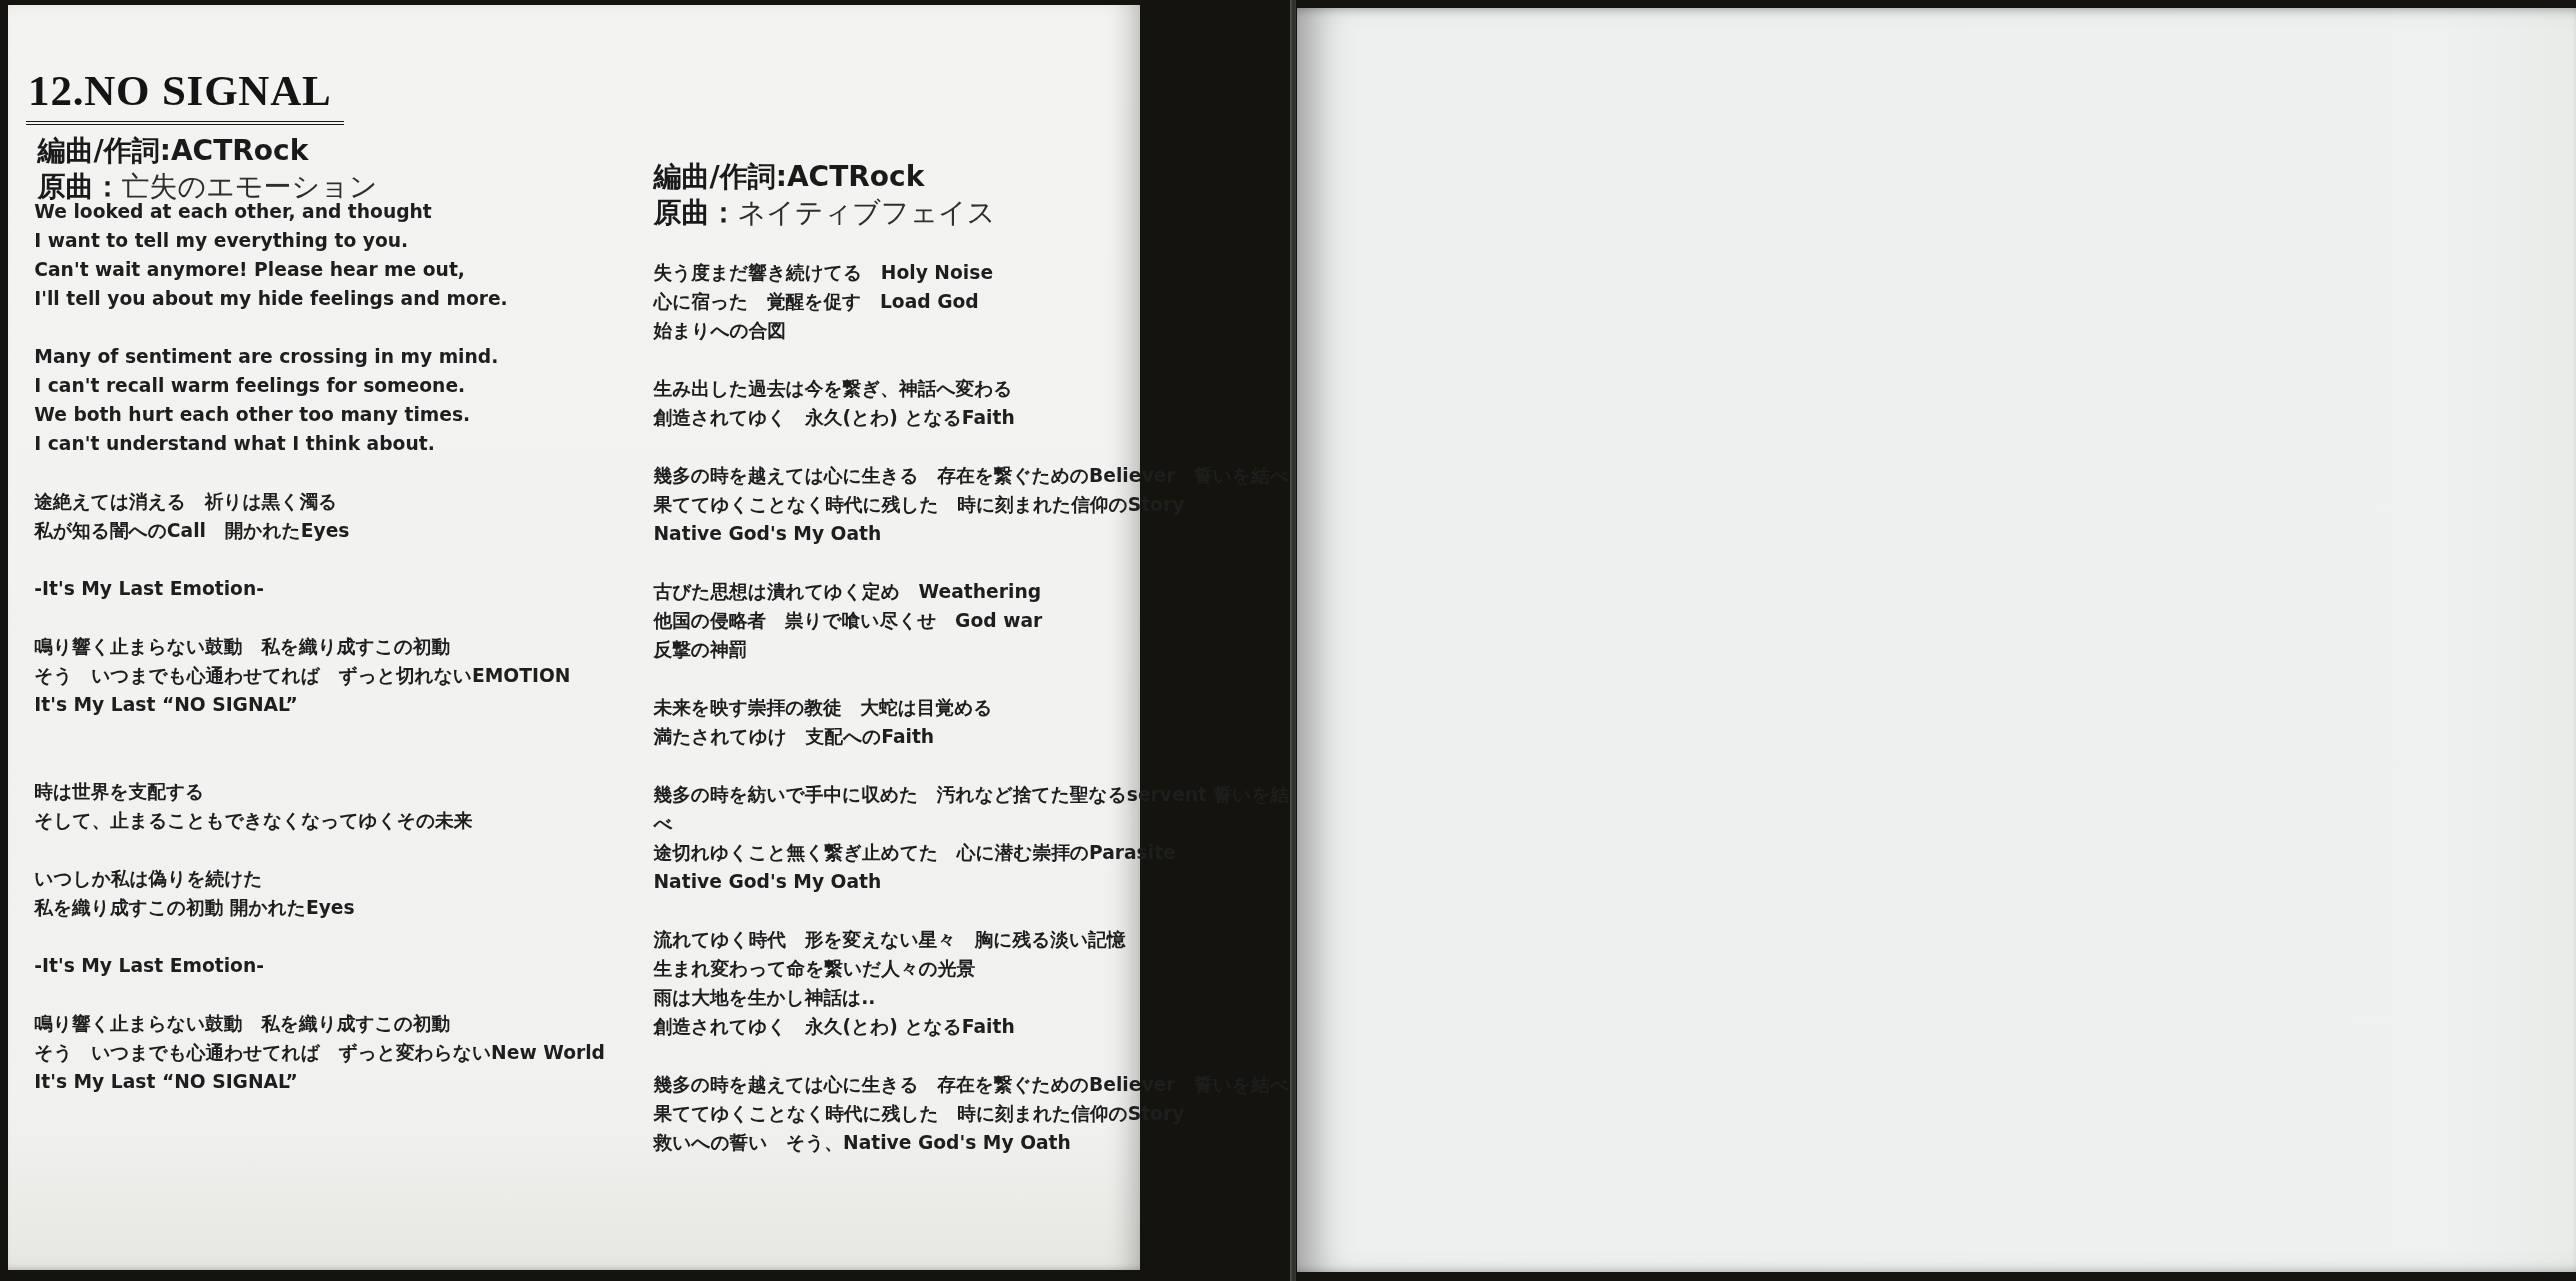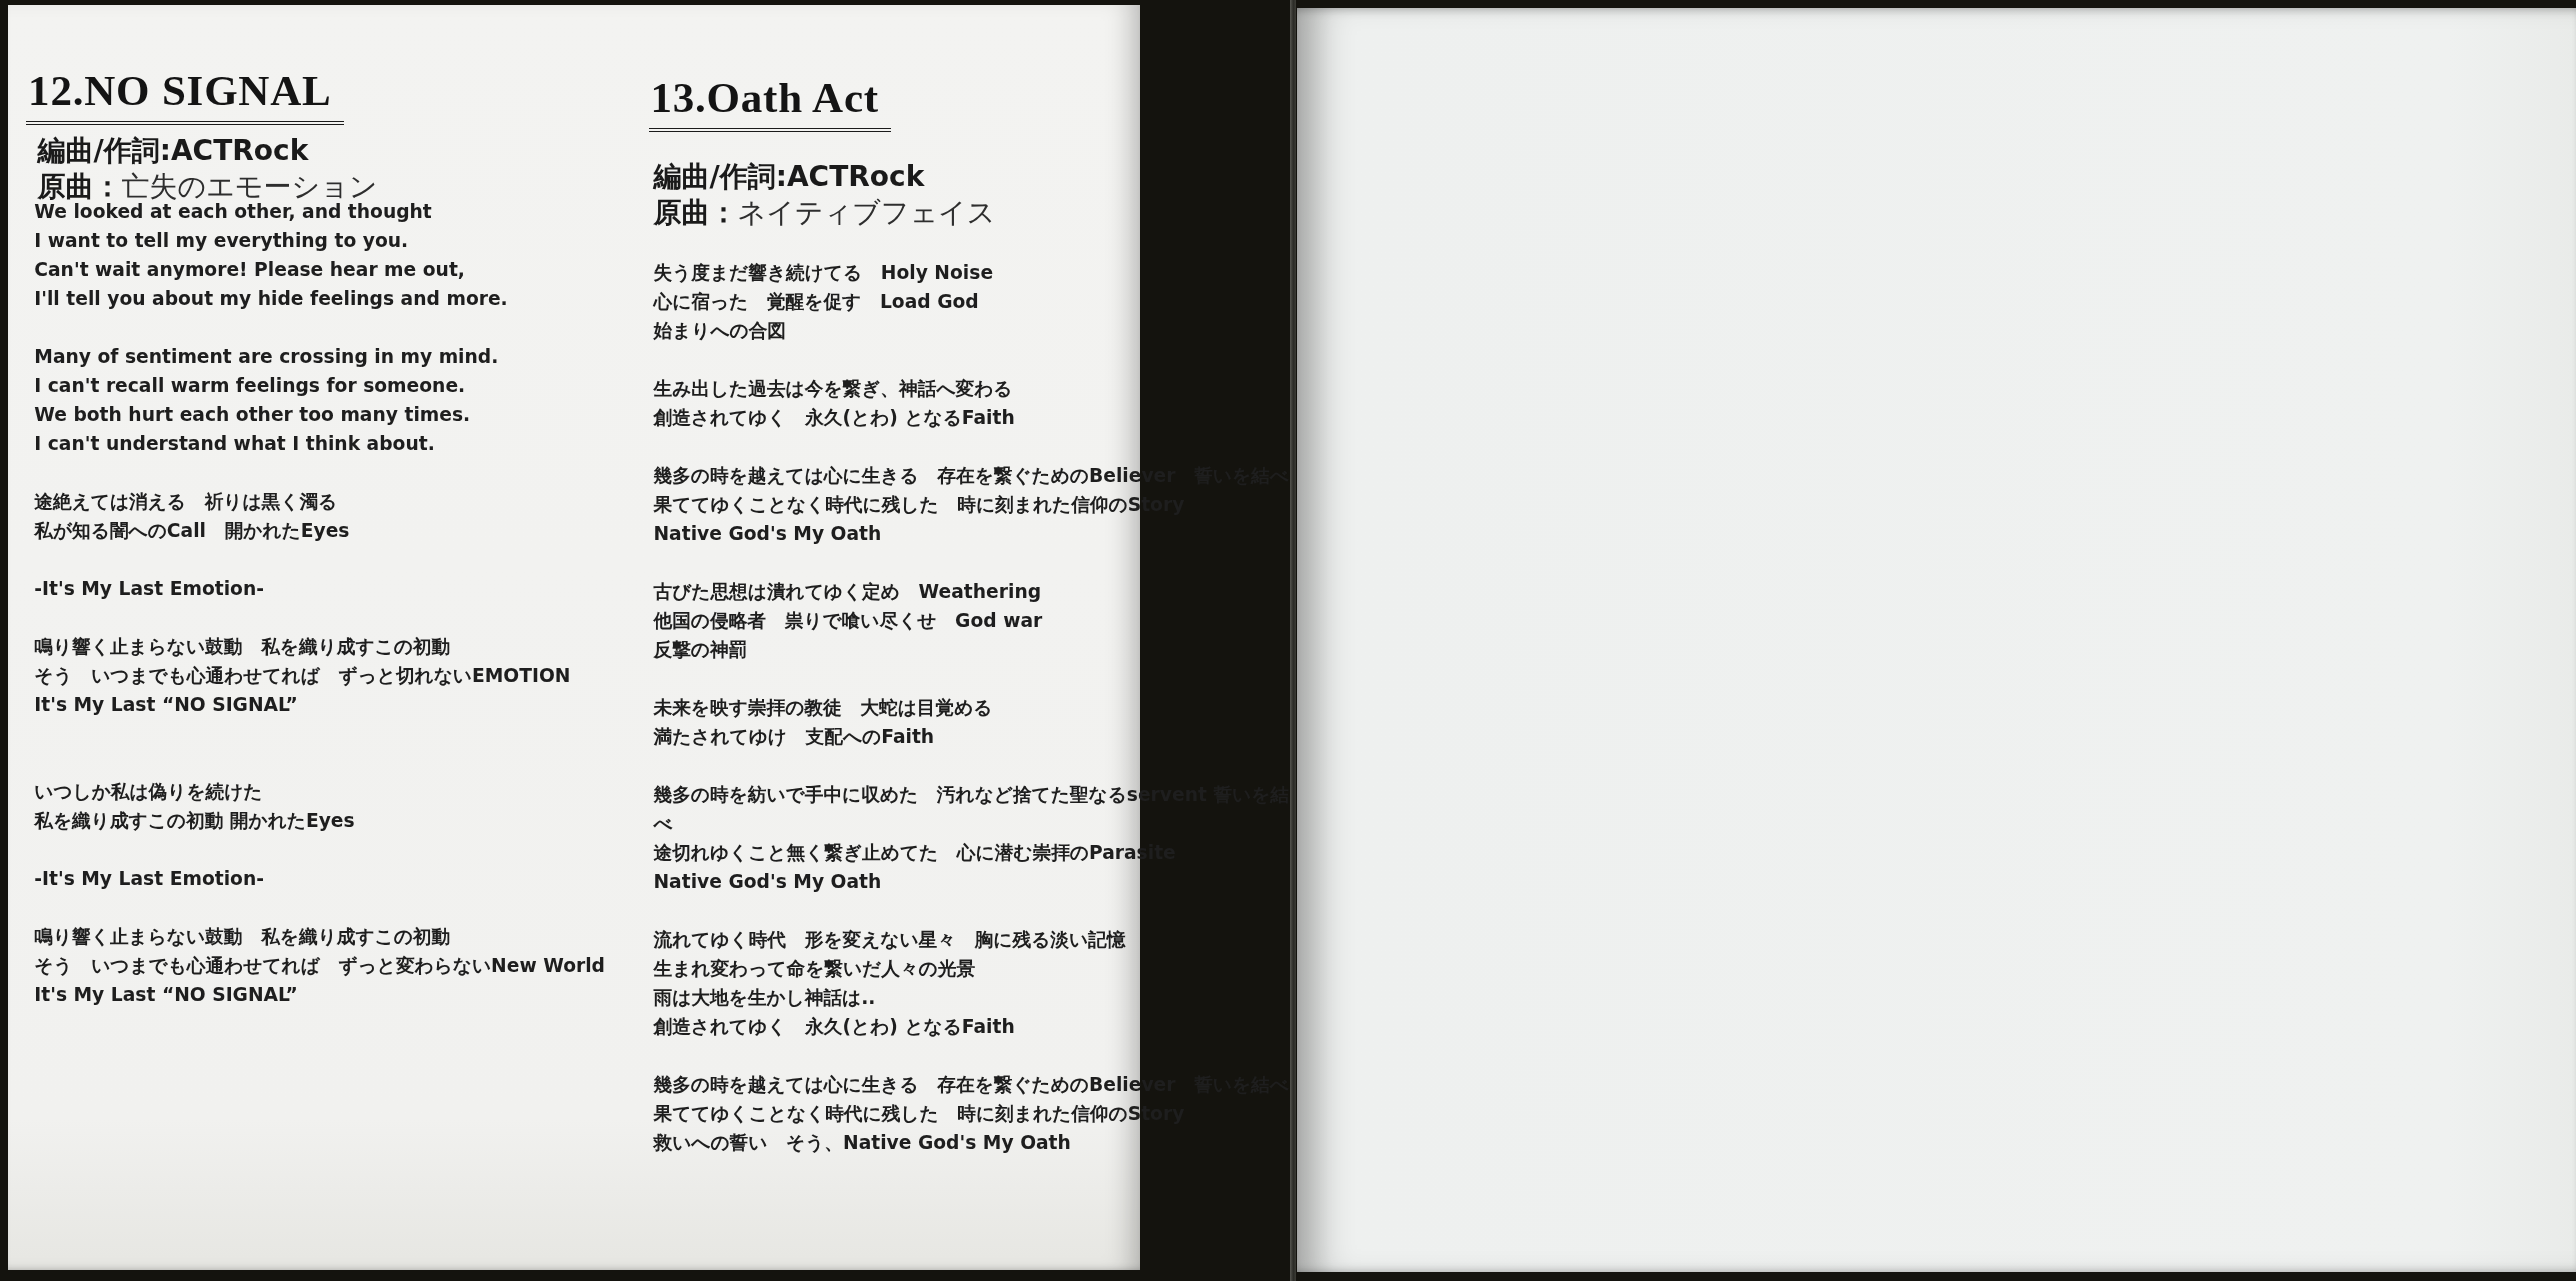--- a/index.html
+++ b/index.html
@@ -53,31 +53,32 @@
           <p class="stanza">Many of sentiment are crossing in my mind.
 I can't recall warm feelings for someone.
 We both hurt each other too many times.
 I can't understand what I think about.</p>
           <p class="stanza">途絶えては消える　祈りは黒く濁る
 私が知る闇へのCall　開かれたEyes</p>
           <p class="stanza">-It's My Last Emotion-</p>
           <p class="stanza gap2">鳴り響く止まらない鼓動　私を織り成すこの初動
 そう　いつまでも心通わせてれば　ずっと切れないEMOTION
 It's My Last “NO SIGNAL”</p>
+          <p class="stanza">時は世界を支配する
+そして、止まることもできなくなってゆくその未来</p>
           <p class="stanza">いつしか私は偽りを続けた
 私を織り成すこの初動 開かれたEyes</p>
           <p class="stanza">-It's My Last Emotion-</p>
           <p class="stanza">鳴り響く止まらない鼓動　私を織り成すこの初動
 そう　いつまでも心通わせてれば　ずっと変わらないNew World
 It's My Last “NO SIGNAL”</p>
         </div>
     </section>
 
     <section class="song s13">
-      <h1 class="title serif-title">13.Oath Act</h1>
       <div class="credits">
           <div class="credit-line"><span class="credit-label">編曲/作詞:</span><span class="credit-value">ACTRock</span></div>
           <div class="credit-line"><span class="credit-label">原曲：</span><span class="credit-value light">ネイティブフェイス</span></div>
         </div>
       <div class="lyrics">
           <p class="stanza">失う度まだ響き続けてる　Holy Noise
 心に宿った　覚醒を促す　Load God
 始まりへの合図</p>
           <p class="stanza">生み出した過去は今を繋ぎ、神話へ変わる
 創造されてゆく　永久(とわ) となるFaith</p>

